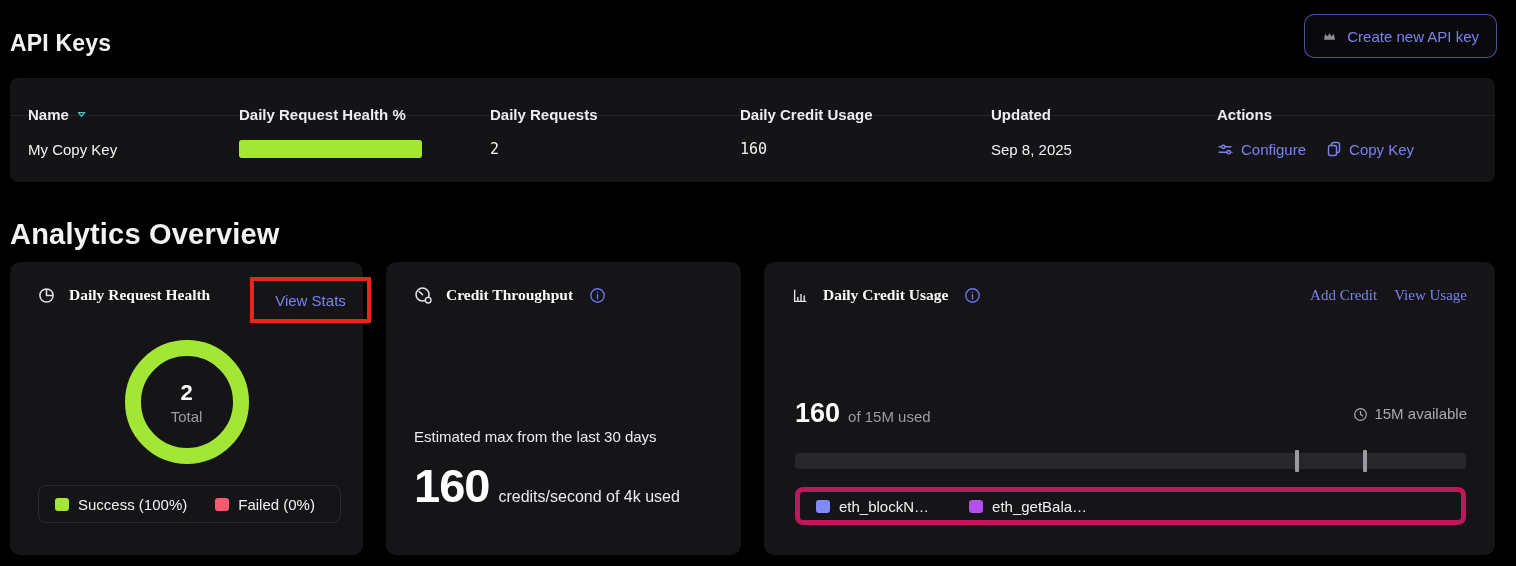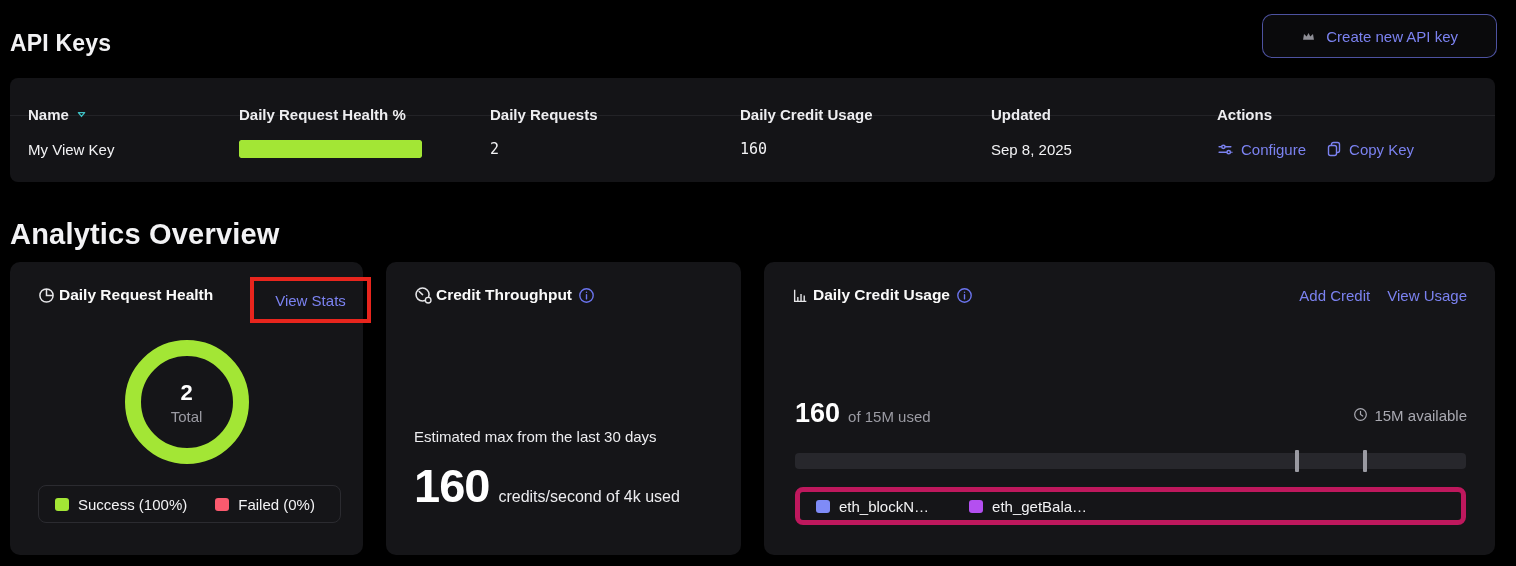--- a/index.html
+++ b/index.html
@@ -7,21 +7,21 @@
   body {
     width:1516px; height:566px; position:relative; overflow:hidden;
     font-family:"Liberation Sans", sans-serif; color:#f2f2f4;
     -webkit-font-smoothing:antialiased;
   }
   #app { position:absolute; inset:0; }
 
   
   .page-title { position:absolute; left:10px; top:30px; font-size:23px; font-weight:700; letter-spacing:.2px; }
   .create-btn {
-    position:absolute; top:14px; right:19px; height:44px; padding:0 38px;
+    position:absolute; top:14px; right:19px; height:44px; padding:0 17px;
     display:flex; align-items:center; gap:10px;
     background:#0a0a0c; border:1px solid rgba(114,122,240,.65); border-radius:10px;
     color:#7b82f0; font-size:15px; font-weight:500; cursor:pointer;
   }
   .create-btn .crown { color:#8e8e96; display:flex; }
 
   
   .table { position:absolute; left:10px; top:78px; width:1485px; height:104px; background:#141417; border-radius:8px; }
   .t-grid { display:grid; grid-template-columns:211px 251px 250px 251px 226px 1fr; align-items:center; padding-left:18px; }
   .t-head { height:38px; border-bottom:1px solid #232327; font-size:15px; font-weight:600; color:#ededf0; }
@@ -30,21 +30,21 @@
   .mono { font-family:"DejaVu Sans Mono", monospace; font-size:15px; }
   .health-track { width:183px; height:18px; border-radius:2px; overflow:hidden; }
   .health-fill { height:100%; background:#a3e635; border-radius:2px; }
   .row-actions { display:flex; align-items:center; gap:20px; }
   .link { color:#7b82f0; font-size:15px; text-decoration:none; cursor:pointer; display:inline-flex; align-items:center; gap:7px; }
 
   
   .section-title { position:absolute; left:10px; top:218px; font-size:29px; font-weight:700; letter-spacing:.2px; }
   .cards { position:absolute; left:10px; top:262px; width:1485px; height:293px; display:grid; grid-template-columns:353px 355px 1fr; gap:23px; }
   .card { position:relative; background:#151518; border-radius:10px; height:293px; }
-  .card-head { position:absolute; top:24px; left:28px; right:28px; display:flex; align-items:center; gap:4px; }
+  .card-head { position:absolute; top:24px; left:28px; right:28px; display:flex; align-items:center; gap:14px;font-family:Liberation Serif, serif; }
   .card-title { font-size:15.5px; font-weight:700; color:#fafafa; white-space:nowrap; }
   .head-icon { color:#e5e5e8; display:flex; }
   .info { color:#6b74ee; display:flex; cursor:pointer; margin-left:2px; }
 
   
   .annotation-box {
     position:absolute; top:15px; left:240px; width:121px; height:46px;
     border:4px solid #e8251d; display:flex; align-items:center; justify-content:center;
   }
   .donut-wrap { position:absolute; top:78px; left:0; right:0; display:flex; justify-content:center; }
@@ -66,21 +66,21 @@
   .ct-subtitle { position:absolute; top:166px; left:28px; font-size:15px; color:#ececef; }
   .ct-value-row { position:absolute; top:196px; left:28px; right:20px; display:flex; align-items:baseline; gap:9px; }
   .ct-value { font-size:47px; font-weight:700; letter-spacing:-1px; color:#fff; }
   .ct-unit { font-size:16px; color:#ececef; }
 
   
   .dcu-links { margin-left:auto; display:flex; align-items:center; gap:17px; }
   .usage-row { position:absolute; top:136px; left:31px; right:28px; display:flex; align-items:baseline; }
   .usage-value { font-size:27px; font-weight:700; color:#fff; }
   .usage-label { font-size:15px; color:#9b9ba3; margin-left:8px; }
-  .available { margin-left:auto; display:flex; align-items:flex-start; gap:6px; font-size:15px; color:#a9a9b1; }
+  .available { margin-left:auto; display:flex; align-items:flex-end; gap:6px; font-size:15px; color:#a9a9b1; }
   .usage-bar { position:absolute; top:191px; left:31px; width:671px; height:16px; background:#27272c; border-radius:4px; }
   .usage-tick { position:absolute; top:-3px; width:4px; height:22px; background:#9a9aa2; border-radius:1px; }
   .legend-box3 { position:absolute; top:225px; left:31px; width:671px; height:38px;
     border:5px solid #be185d; border-radius:8px;
     display:flex; align-items:center; gap:40px; padding:0 16px; font-size:15px; color:#f2f2f4; }
 </style>
 </head>
 <body>
 
 <div id="app">
@@ -115,21 +115,21 @@
           <span>Daily Credit Usage</span>
         </div>
       <div class="th">
           <span>Updated</span>
         </div>
       <div class="th">
           <span>Actions</span>
         </div>
     </div>
     <div class="t-grid t-row">
-      <div>My View Key</div>
+      <div>My Copy Key</div>
       <div>
         <div class="health-track">
             <div class="health-fill" style="width:100%;"></div>
           </div>
       </div>
       <div class="mono">2</div>
       <div class="mono">160</div>
       <div>Sep 8, 2025</div>
       <div class="row-actions">
         <span class="link">

